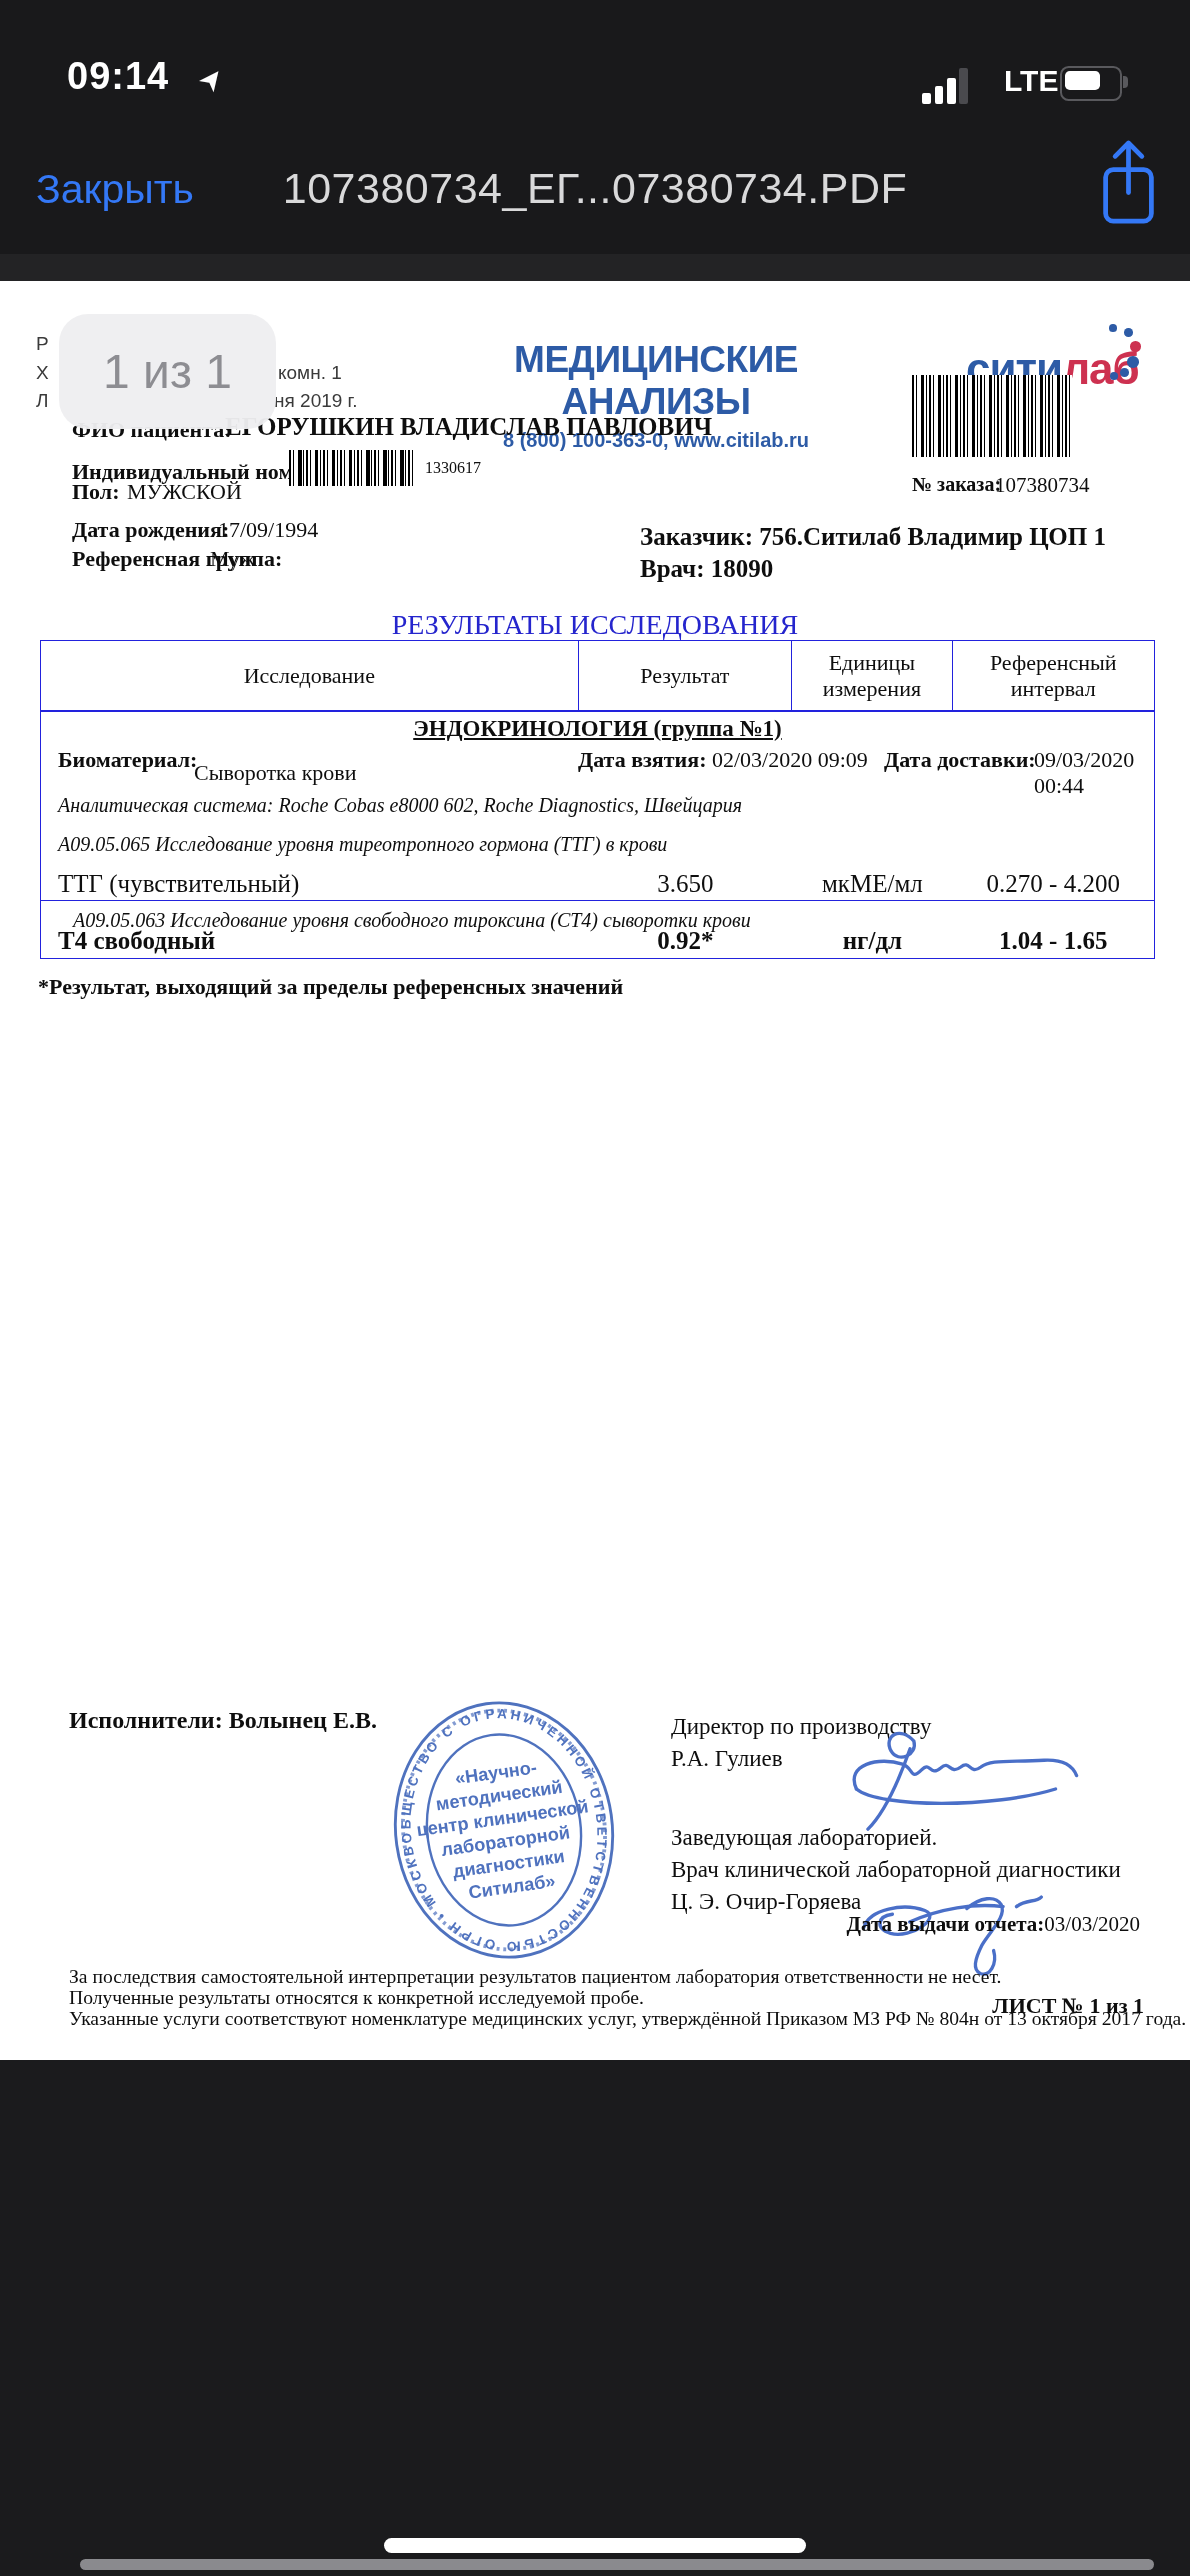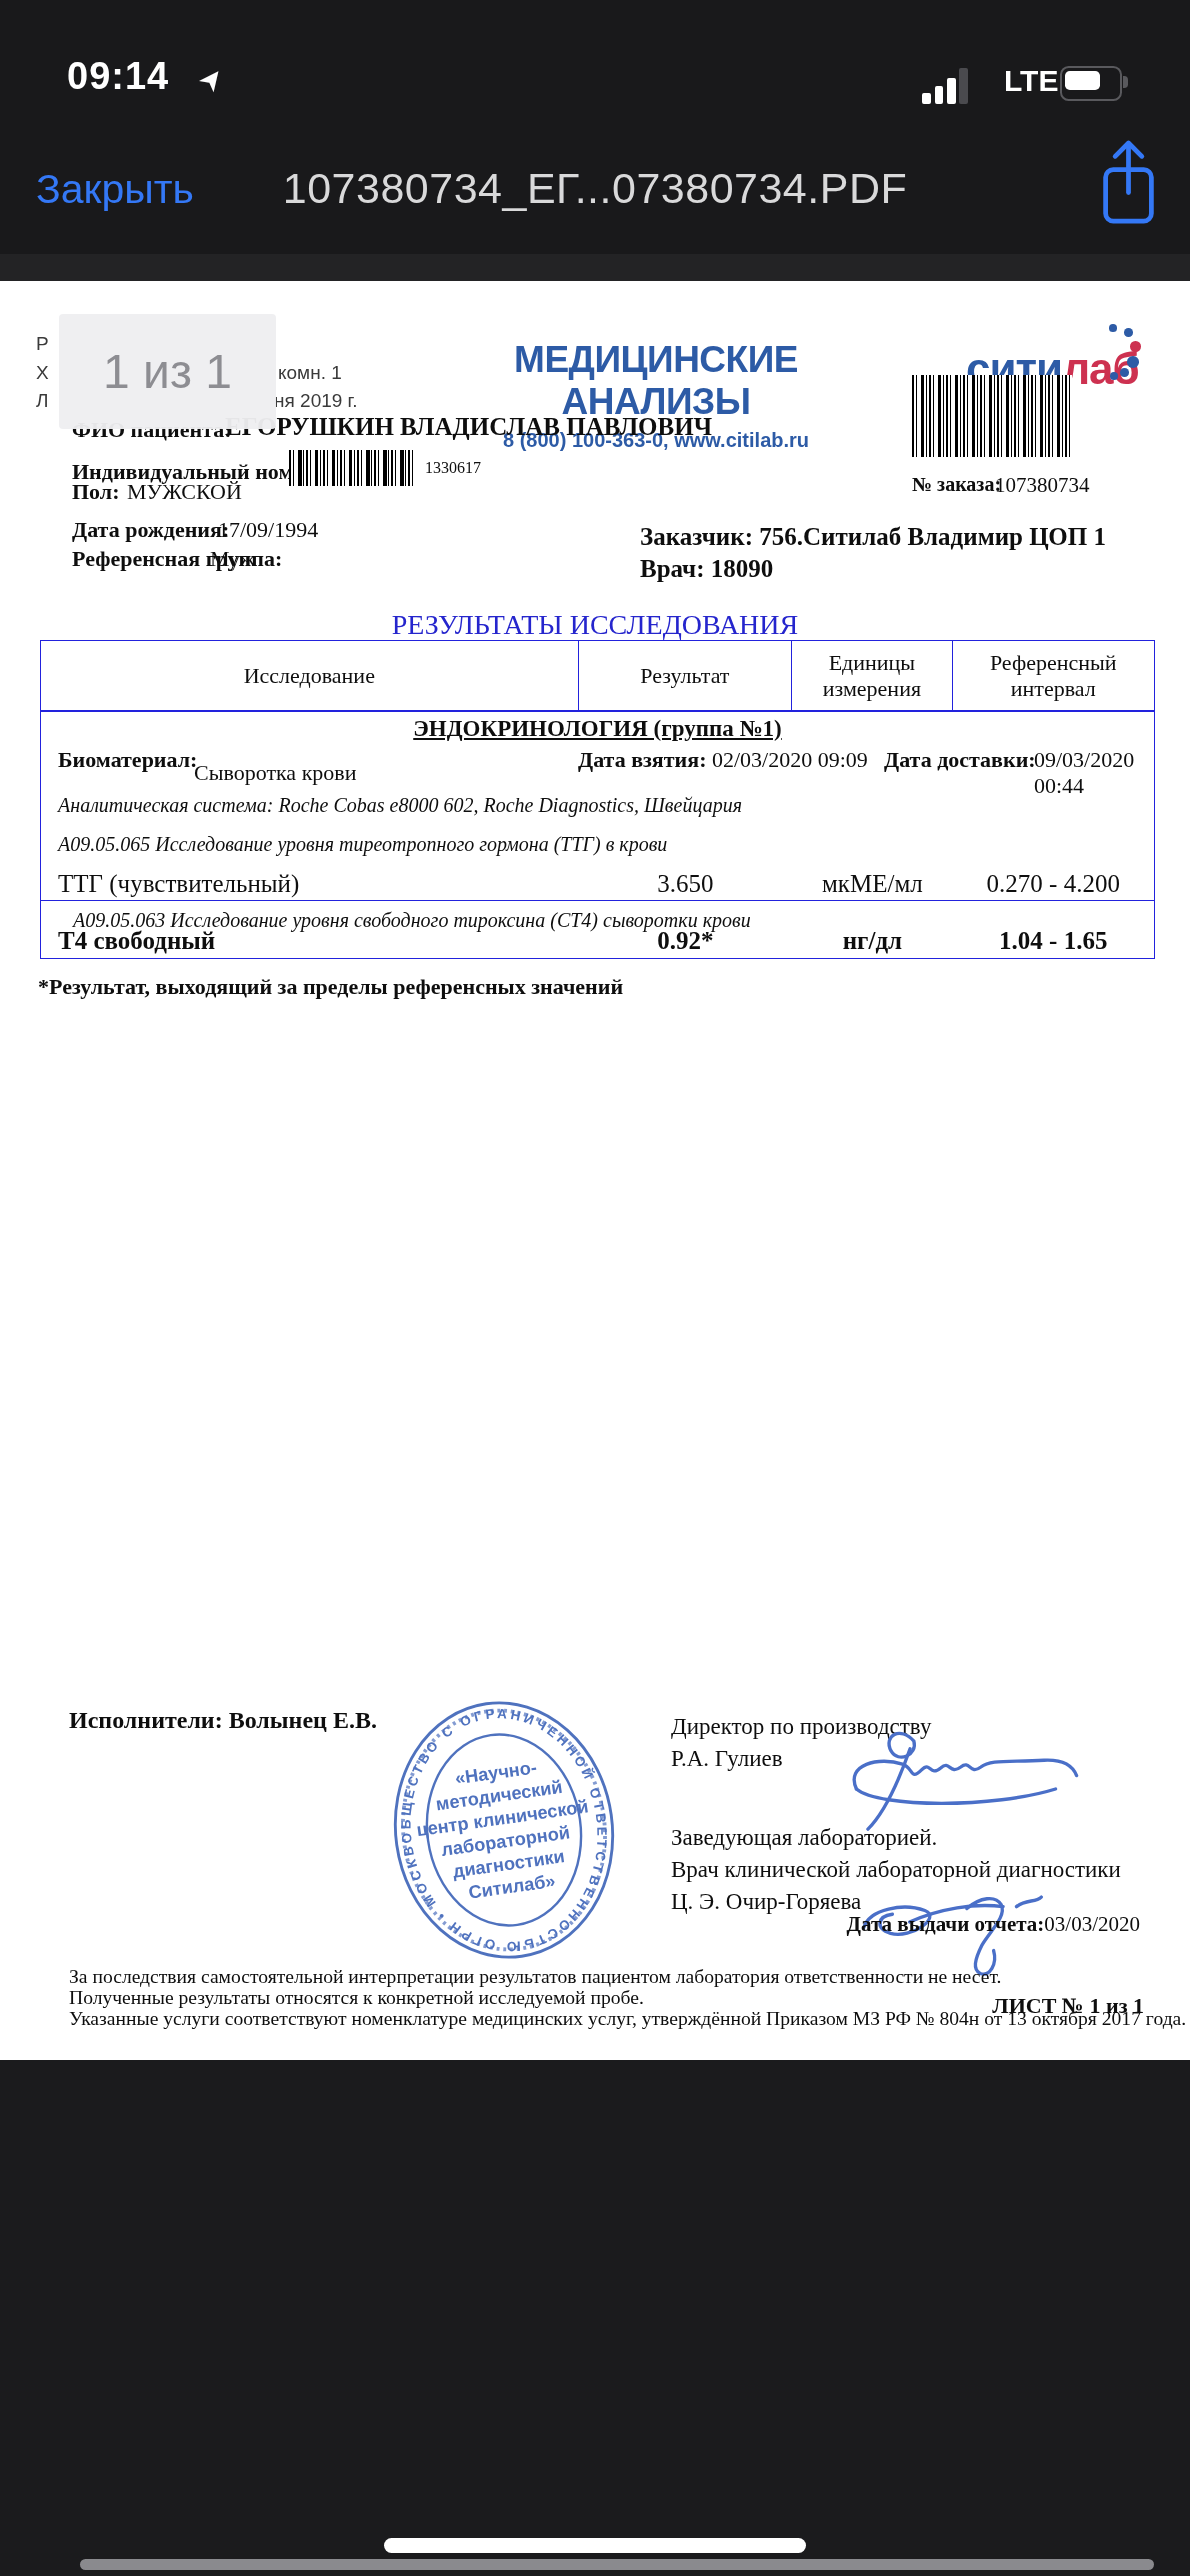--- a/index.html
+++ b/index.html
@@ -21,21 +21,21 @@
   .nav-title{left:0;top:140px;width:1190px;text-align:center;color:#d9d9da;font-size:43px;letter-spacing:0.5px;}
   .share{left:1098px;top:113px;width:61px;height:92px;}
   .strip{left:0;top:254px;width:1190px;height:27px;background:#232325;}
   
   .doc{left:0;top:281px;width:1190px;height:1780px;background:#ffffff;color:#0e0e0e;
        font-family:"Liberation Serif","DejaVu Serif",serif;font-size:22px;}
   .sans{font-family:"Liberation Sans","DejaVu Sans",sans-serif;}
   .b{font-weight:bold;}
   .addr{color:#3a3a3a;font-size:19px;}
   .pill{left:59px;top:33px;width:217px;height:115px;background:rgba(238,238,240,.96);
-        border-radius:4px;display:flex;align-items:center;justify-content:center;
+        border-radius:29px;display:flex;align-items:center;justify-content:center;
         color:#8d8d92;font-size:48px;font-weight:500;z-index:5;}
   .brand{left:431px;top:58px;width:450px;text-align:center;color:#2d5ba6;}
   .brand-t{font-size:37px;font-weight:700;letter-spacing:-0.5px;}
   .brand-s{font-size:20px;font-weight:700;margin-top:5.8px;}
   .logo{left:966px;top:63px;font-size:44px;font-weight:700;letter-spacing:-1px;}
   .dot{position:absolute;border-radius:50%;background:#2d5ba6;}
   .dot.red{background:#cd3150;}
   .bc{background:repeating-linear-gradient(90deg,#000 0 1.9px,#fff 1.9px 3.8px,#000 3.8px 4.8px,#fff 4.8px 8.6px,#000 8.6px 12.5px,#fff 12.5px 14.4px,#000 14.4px 15.3px,#fff 15.3px 17px);}
   .lbl{font-weight:bold;}
   .blue-title{left:0;top:328px;width:1190px;text-align:center;color:#2525cd;font-size:28px;}

